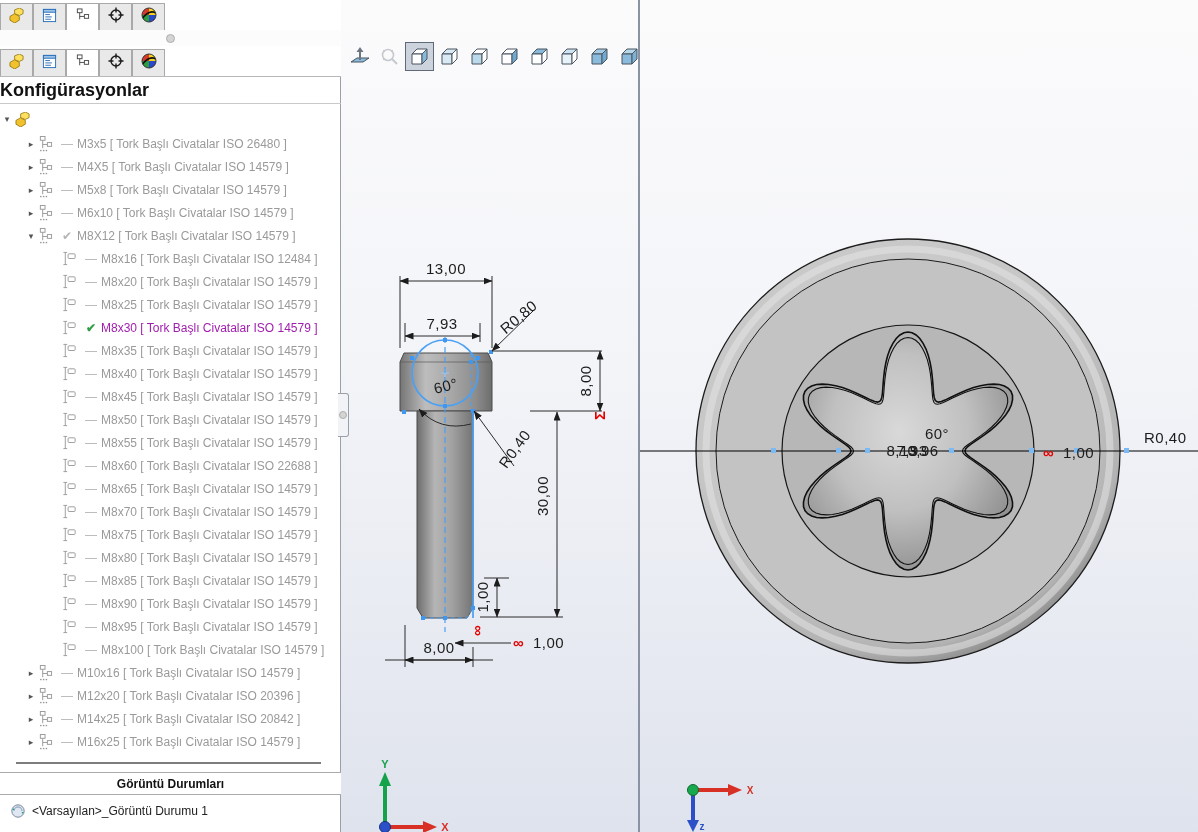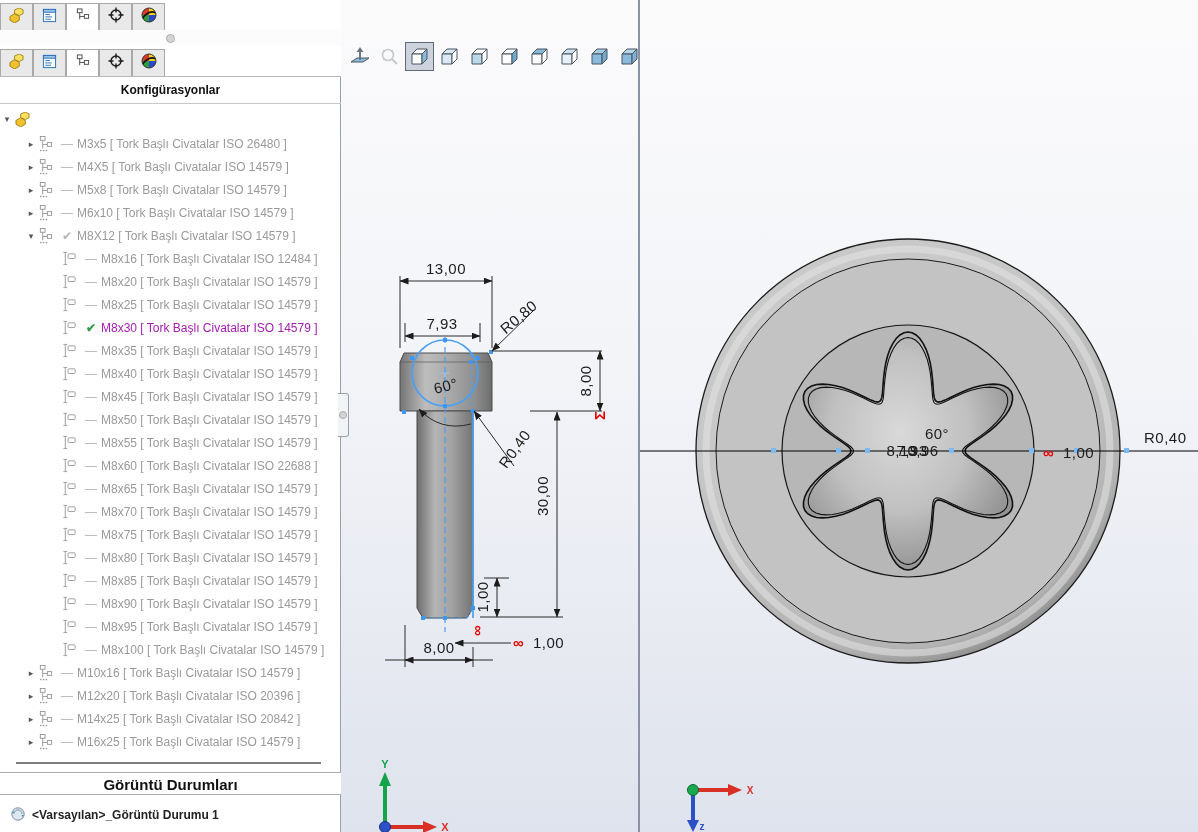--- a/index.html
+++ b/index.html
@@ -12,39 +12,39 @@
   .tab-strip{position:absolute;left:0;width:341px;height:30px;background:#fff;
              border-bottom:1px solid #b8b8b8;display:flex;align-items:flex-end;}
   .mtab{width:33px;height:27px;background:#e9e9e9;border:1px solid #a9a9a9;border-bottom:none;
         box-sizing:border-box;display:flex;align-items:center;justify-content:center;cursor:pointer;}
   .mtab.active{background:#fff;}
   .splitter-strip{position:absolute;left:0;top:30px;width:341px;height:16px;background:#fcfcfc;
                   display:flex;align-items:center;justify-content:center;}
   .splitter-dot{width:7px;height:7px;border-radius:50%;background:#d4d4d4;border:1px solid #aeaeae;}
   #tab-strip-2{top:46px;}
   #panel-title{position:absolute;left:0;top:77px;width:341px;height:26px;line-height:26px;
-               text-align:center;font-weight:bold;font-size:12px;color:#111;
+               font-weight:bold;font-size:18px;color:#111;
                border-bottom:1px solid #c9c9c9;}
   #config-tree{position:absolute;left:0;top:106px;width:341px;}
   .trow{display:flex;align-items:center;height:23px;white-space:nowrap;overflow:hidden;
         font-size:12px;color:#9a9a9a;cursor:default;}
   .trow.root{height:26px;color:#222;}
   .trow .arrow{width:14px;text-align:center;font-size:9px;color:#555;flex:0 0 14px;}
   .trow .cicon{width:19px;flex:0 0 19px;display:flex;align-items:center;}
   .trow .mark{width:20px;flex:0 0 20px;text-align:center;font-size:12px;color:#b5b5b5;}
   .trow .mark.green{color:#2f9e44;font-weight:bold;}
   .trow.active-cfg .lbl{color:#a21caf;}
   .lvl1{padding-left:24px;}
   .lvl2{padding-left:62px;}
   #tree-sep{position:absolute;left:16px;top:762px;width:305px;height:2px;background:#7d7d7d;}
   #ds-header{position:absolute;left:0;top:772px;width:341px;height:23px;line-height:23px;
-             text-align:center;font-weight:bold;font-size:15px;color:#111;background:#fff;
+             text-align:center;font-weight:bold;font-size:12px;color:#111;background:#fff;
              border-top:1px solid #ababab;border-bottom:1px solid #ababab;box-sizing:border-box;}
   #ds-row{position:absolute;left:10px;top:800px;width:330px;height:22px;display:flex;
-          align-items:flex-end;font-size:12px;color:#222;white-space:nowrap;font-weight:bold;}
+          align-items:center;font-size:12px;color:#222;white-space:nowrap;}
   #ds-row .cicon{margin-right:6px;display:flex;}
 
   
   #viewport{position:absolute;left:341px;top:0;width:857px;height:832px;
             background:linear-gradient(180deg,#fbfbfc 0%,#f3f4f8 45%,#dfe3ed 100%);}
   #pane-left{position:absolute;left:0;top:0;width:297px;height:832px;overflow:hidden;margin-top:40px;}
   #pane-right{position:absolute;left:299px;top:0;width:558px;height:832px;overflow:hidden;}
   #pane-divider{position:absolute;left:297px;top:0;width:2px;height:832px;background:#8a93a3;}
   #orient-toolbar{position:absolute;left:4px;top:2px;display:flex;gap:1px;}
   .vicon{width:27px;height:27px;display:flex;align-items:center;justify-content:center;

